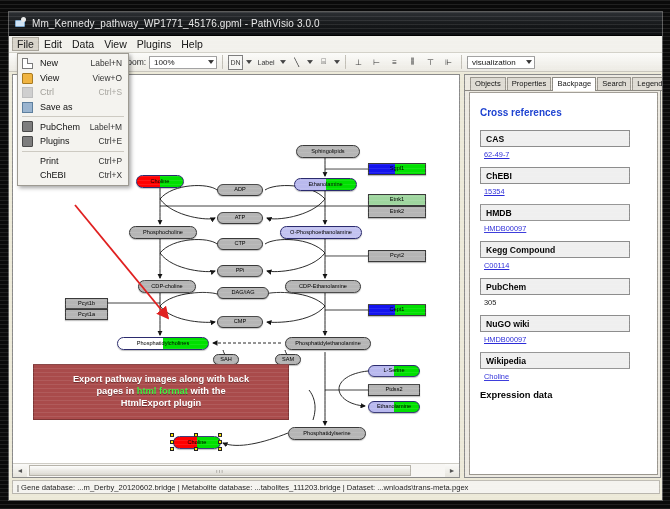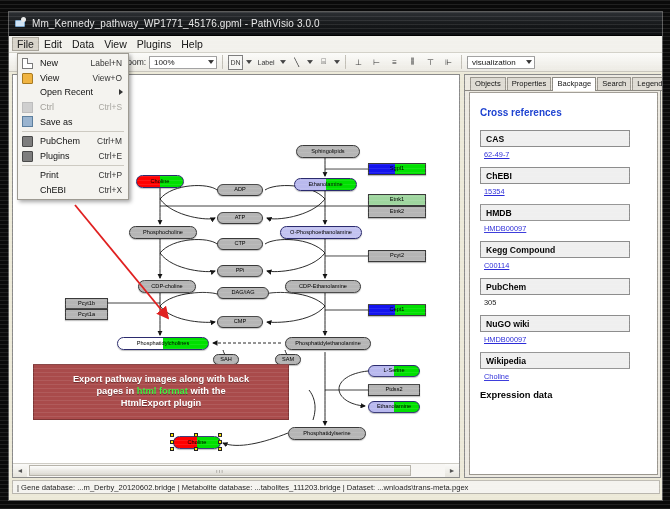--- a/index.html
+++ b/index.html
@@ -382,39 +382,35 @@
     <div class="fm-row">
       <span class="fm-ico ic-new"></span>
       <span>New</span>
       <span class="acc">Label+N</span>
     </div>
     <div class="fm-row">
       <span class="fm-ico ic-open"></span>
       <span>View</span>
       <span class="acc">View+O</span>
     </div>
-    <div class="fm-row">
-      <span>Open Recent</span>
-      <span class="sub"></span>
-    </div>
     <div class="fm-row dim">
       <span class="fm-ico ic-savegray"></span>
       <span>Ctrl</span>
       <span class="acc">Ctrl+S</span>
     </div>
     <div class="fm-row">
       <span class="fm-ico ic-saveas"></span>
       <span>Save as</span>
       <span class="acc"></span>
     </div>
     <div class="fm-sep"></div>
     <div class="fm-row">
       <span class="fm-ico ic-imp"></span>
       <span>PubChem</span>
-      <span class="acc">Ctrl+M</span>
+      <span class="acc">Label+M</span>
     </div>
     <div class="fm-row">
       <span class="fm-ico ic-exp"></span>
       <span>Plugins</span>
       <span class="acc">Ctrl+E</span>
     </div>
     <div class="fm-sep"></div>
     <div class="fm-row">
       <span>Print</span>
       <span class="acc">Ctrl+P</span>

